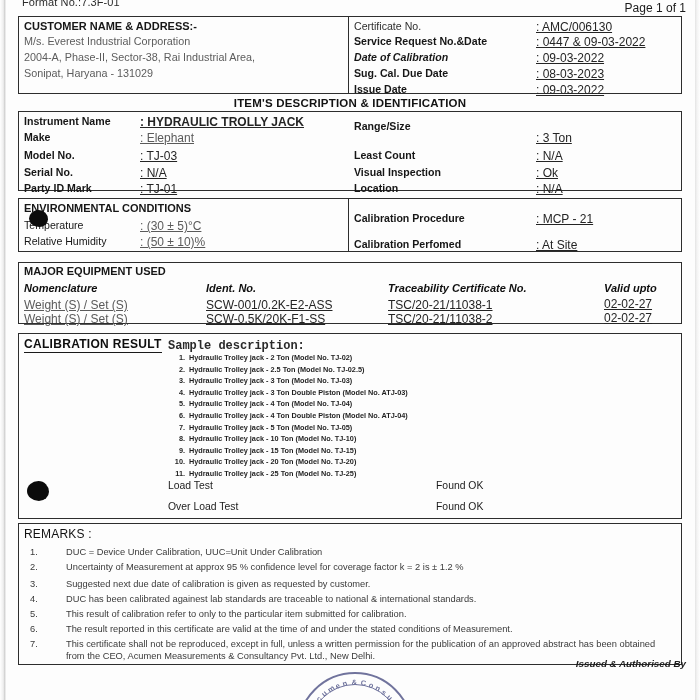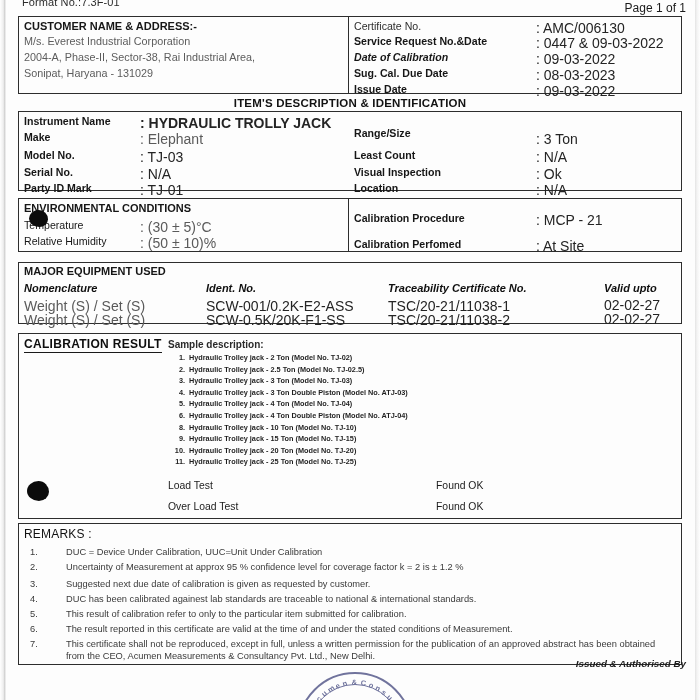--- a/index.html
+++ b/index.html
@@ -78,23 +78,24 @@
     position: absolute;
     font-size: 10.6px;
     color: #161616;
     white-space: nowrap;
   }
   .lbl.b { font-weight: bold; }
   .lbl.faint { color: #5c5c5c; }
   .lbl.med { color: #2e2e2e; }
   .val {
     position: absolute;
-    font-size: 14px;
+    font-size: 12px;
     color: #242424;
     white-space: nowrap;
+    text-decoration: underline;
   }
   .val.faint { color: #5a5a5a; }
   .hdr-title {
     position: absolute;
     font-weight: bold;
     font-size: 11px;
     color: #0f0f0f;
     white-space: nowrap;
   }
   .ital-b {
@@ -106,23 +107,24 @@
     position: absolute;
     font-weight: bold;
     font-size: 12px;
     letter-spacing: .3px;
     border-bottom: 1.4px solid #1a1a1a;
     padding-bottom: 1px;
     color: #0d0d0d;
   }
   .sample-head {
     position: absolute;
-    font-size: 10px;
+    font-size: 12px;
     font-weight: bold;
     color: #2a2a2a;
+    font-family: Liberation Mono, monospace;
   }
   .sample-list {
     position: absolute;
     left: 168px;
     top: 352px;
     width: 430px;
     margin: 0;
     padding: 0;
     list-style: none;
   }
@@ -253,21 +255,21 @@
 
   <div class="lbl b" style="left:24px; top:149px;">Model No.</div>
   <div class="val" style="left:140px; top:149px;">: TJ-03</div>
 
   <div class="lbl b" style="left:24px; top:166px;">Serial No.</div>
   <div class="val" style="left:140px; top:166px;">: N/A</div>
 
   <div class="lbl b" style="left:24px; top:182px;">Party ID Mark</div>
   <div class="val" style="left:140px; top:182px;">: TJ-01</div>
 
-  <div class="lbl b" style="left:354px; top:127px;">Range/Size</div>
+  <div class="lbl b" style="left:354px; top:120px;">Range/Size</div>
   <div class="val" style="left:536px; top:131px;">: 3 Ton</div>
 
   <div class="lbl b" style="left:354px; top:149px;">Least Count</div>
   <div class="val" style="left:536px; top:149px;">: N/A</div>
 
   <div class="lbl b" style="left:354px; top:166px;">Visual Inspection</div>
   <div class="val" style="left:536px; top:166px;">: Ok</div>
 
   <div class="lbl b" style="left:354px; top:182px;">Location</div>
   <div class="val" style="left:536px; top:182px;">: N/A</div>
@@ -311,20 +313,21 @@
 
   <div class="sample-head" style="left:168px; top:339px;">Sample description:</div>
 
   <ul class="sample-list">
     <li><span class="num">1.</span><span>Hydraulic Trolley jack - 2 Ton (Model No. TJ-02)</span></li>
     <li><span class="num">2.</span><span>Hydraulic Trolley jack - 2.5 Ton (Model No. TJ-02.5)</span></li>
     <li><span class="num">3.</span><span>Hydraulic Trolley jack - 3 Ton (Model No. TJ-03)</span></li>
     <li><span class="num">4.</span><span>Hydraulic Trolley jack - 3 Ton Double Piston (Model No. ATJ-03)</span></li>
     <li><span class="num">5.</span><span>Hydraulic Trolley jack - 4 Ton (Model No. TJ-04)</span></li>
     <li><span class="num">6.</span><span>Hydraulic Trolley jack - 4 Ton Double Piston (Model No. ATJ-04)</span></li>
+    <li><span class="num">7.</span><span>Hydraulic Trolley jack - 5 Ton (Model No. TJ-05)</span></li>
     <li><span class="num">8.</span><span>Hydraulic Trolley jack - 10 Ton (Model No. TJ-10)</span></li>
     <li><span class="num">9.</span><span>Hydraulic Trolley jack - 15 Ton (Model No. TJ-15)</span></li>
     <li><span class="num">10.</span><span>Hydraulic Trolley jack - 20 Ton (Model No. TJ-20)</span></li>
     <li><span class="num">11.</span><span>Hydraulic Trolley jack - 25 Ton (Model No. TJ-25)</span></li>
   </ul>
 
   <div class="test-row" style="left:168px; top:480px;">Load Test</div>
   <div class="test-row" style="left:436px; top:480px;">Found OK</div>
   <div class="test-row" style="left:168px; top:501px;">Over Load Test</div>
   <div class="test-row" style="left:436px; top:501px;">Found OK</div>

